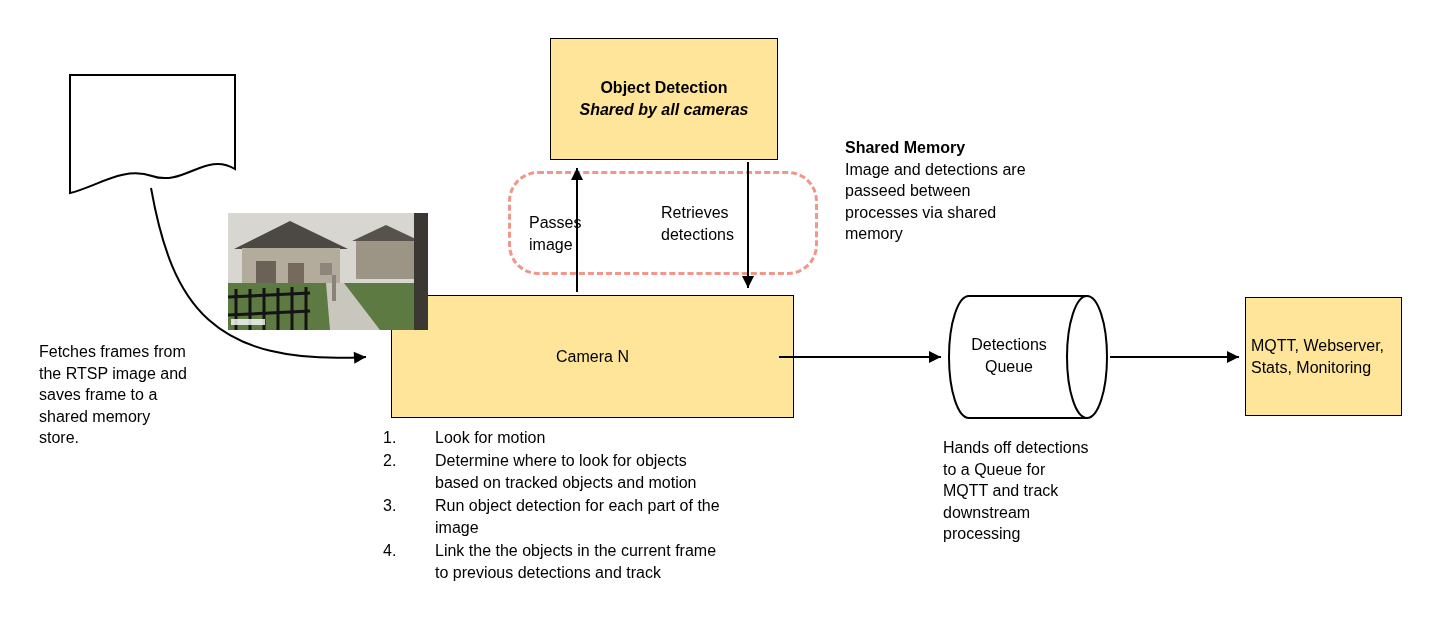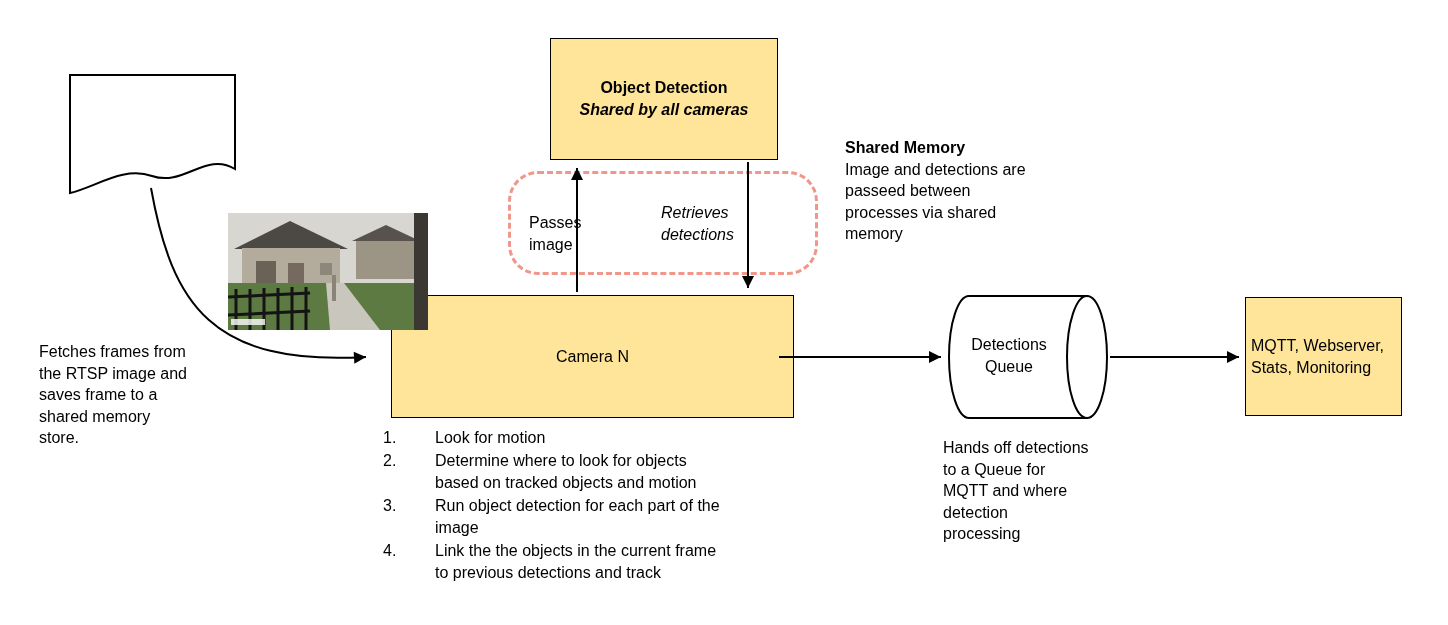--- a/index.html
+++ b/index.html
@@ -81,21 +81,21 @@
     <div class="node-label italic">Shared by all cameras</div>
   </div>
 
   <div class="abs dashed" style="left:508px;top:171px;width:310px;height:104px;z-index:1;"></div>
 
   <div class="abs" style="left:529px;top:212px;z-index:6;">
     <div class="line">Passes</div>
     <div class="line">image</div>
   </div>
 
-  <div class="abs" style="left:661px;top:202px;z-index:6;font-style:italic;">
+  <div class="abs" style="left:661px;top:202px;z-index:6;">
     <div class="line">Retrieves</div>
     <div class="line">detections</div>
   </div>
 
   <div class="abs note" style="left:845px;top:137px;">
     <div class="line bold">Shared Memory</div>
     <div class="line">Image and detections are</div>
     <div class="line">passeed between</div>
     <div class="line">processes via shared</div>
     <div class="line">memory</div>
@@ -140,22 +140,22 @@
     <ellipse cx="139" cy="63" rx="20" ry="61" fill="#ffffff" stroke="#000" stroke-width="2"></ellipse>
   </svg>
   <div class="abs center" style="left:948px;top:334px;width:122px;z-index:3;">
     <div class="node-label">Detections</div>
     <div class="node-label">Queue</div>
   </div>
 
   <div class="abs note" style="left:943px;top:437px;">
     <div class="line">Hands off detections</div>
     <div class="line">to a Queue for</div>
-    <div class="line">MQTT and where</div>
-    <div class="line">detection</div>
+    <div class="line">MQTT and track</div>
+    <div class="line">downstream</div>
     <div class="line">processing</div>
   </div>
 
   <div class="abs box" style="left:1245px;top:297px;width:157px;height:119px;z-index:2;display:flex;flex-direction:column;justify-content:center;padding-left:5px;">
     <div class="node-label">MQTT, Webserver,</div>
     <div class="node-label">Stats, Monitoring</div>
   </div>
 
 </div>
 

